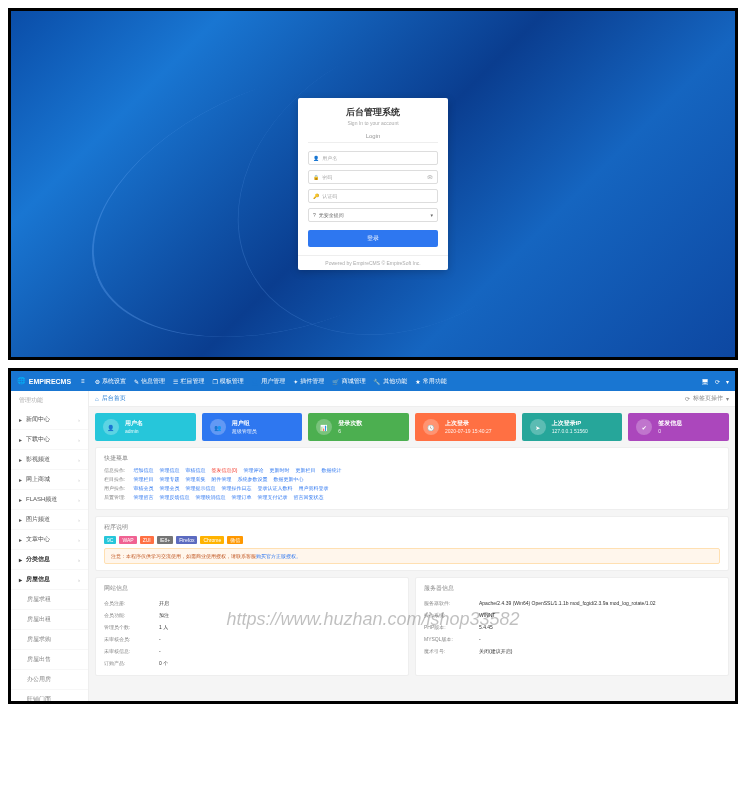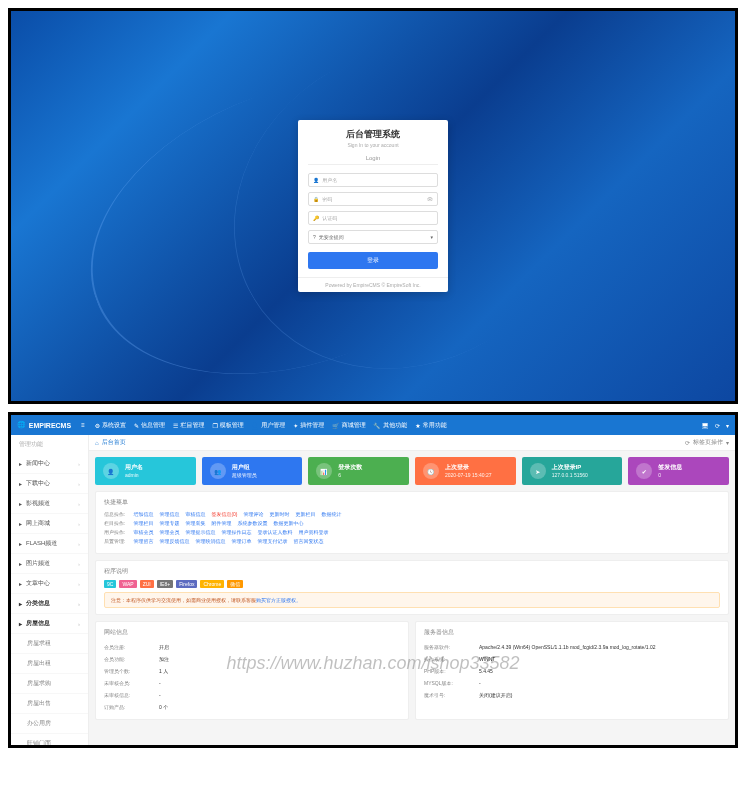--- a/index.html
+++ b/index.html
@@ -1,20 +1,20 @@
 <!DOCTYPE html>
 <html><head>
 <meta charset="utf-8">
 <style>
 * { margin: 0; padding: 0; box-sizing: border-box; font-family: Arial, "Microsoft YaHei", sans-serif; }
 body { background: #fff; padding: 8px; }
 .panel { border: 3px solid #000; margin-bottom: 8px; overflow: hidden; }
 
 
-.login-bg { background: linear-gradient(135deg, #0a4da8 0%, #1976d2 20%, #0a3d8f 50%, #1565c0 70%, #0d47a1 100%); height: 390px; display: flex; align-items: center; justify-content: center; position: relative; }
+.login-bg { background: linear-gradient(135deg, #0a4da8 0%, #1976d2 20%, #0a3d8f 50%, #1565c0 70%, #0d47a1 100%); height: 346px; display: flex; align-items: center; justify-content: center; position: relative; }
 .login-bg::before { content:""; position:absolute; left:10%; top:20%; width:60%; height:70%; border-left: 2px solid rgba(120,180,255,0.3); border-radius: 50%; transform: rotate(-20deg);}
 .login-bg::after { content:""; position:absolute; left:30%; top:10%; width:50%; height:80%; border-left: 1px solid rgba(120,180,255,0.2); border-radius: 50%; transform: rotate(-30deg);}
 .login-card { background: #fff; width: 150px; border-radius: 2px; box-shadow: 0 2px 8px rgba(0,0,0,0.2); position: relative; z-index: 2;}
 .login-head { text-align: center; padding: 8px 10px 4px; }
 .login-title { font-size: 9px; font-weight: bold; color: #333; }
 .login-sub { font-size: 5px; color: #aaa; margin-top: 1px;}
 .login-tab { text-align: center; font-size: 6px; color: #999; padding: 3px; border-bottom: 1px solid #eee; margin: 0 10px;}
 .login-form { padding: 8px 10px; }
 .login-input { display: flex; align-items: center; border: 1px solid #ddd; border-radius: 2px; padding: 3px 4px; margin-bottom: 5px; font-size: 5px; color: #aaa; gap:3px;}
 .login-select { display: flex; justify-content: space-between; align-items: center; border: 1px solid #ddd; border-radius: 2px; padding: 3px 4px; margin-bottom: 8px; font-size: 5px; color: #666;}

